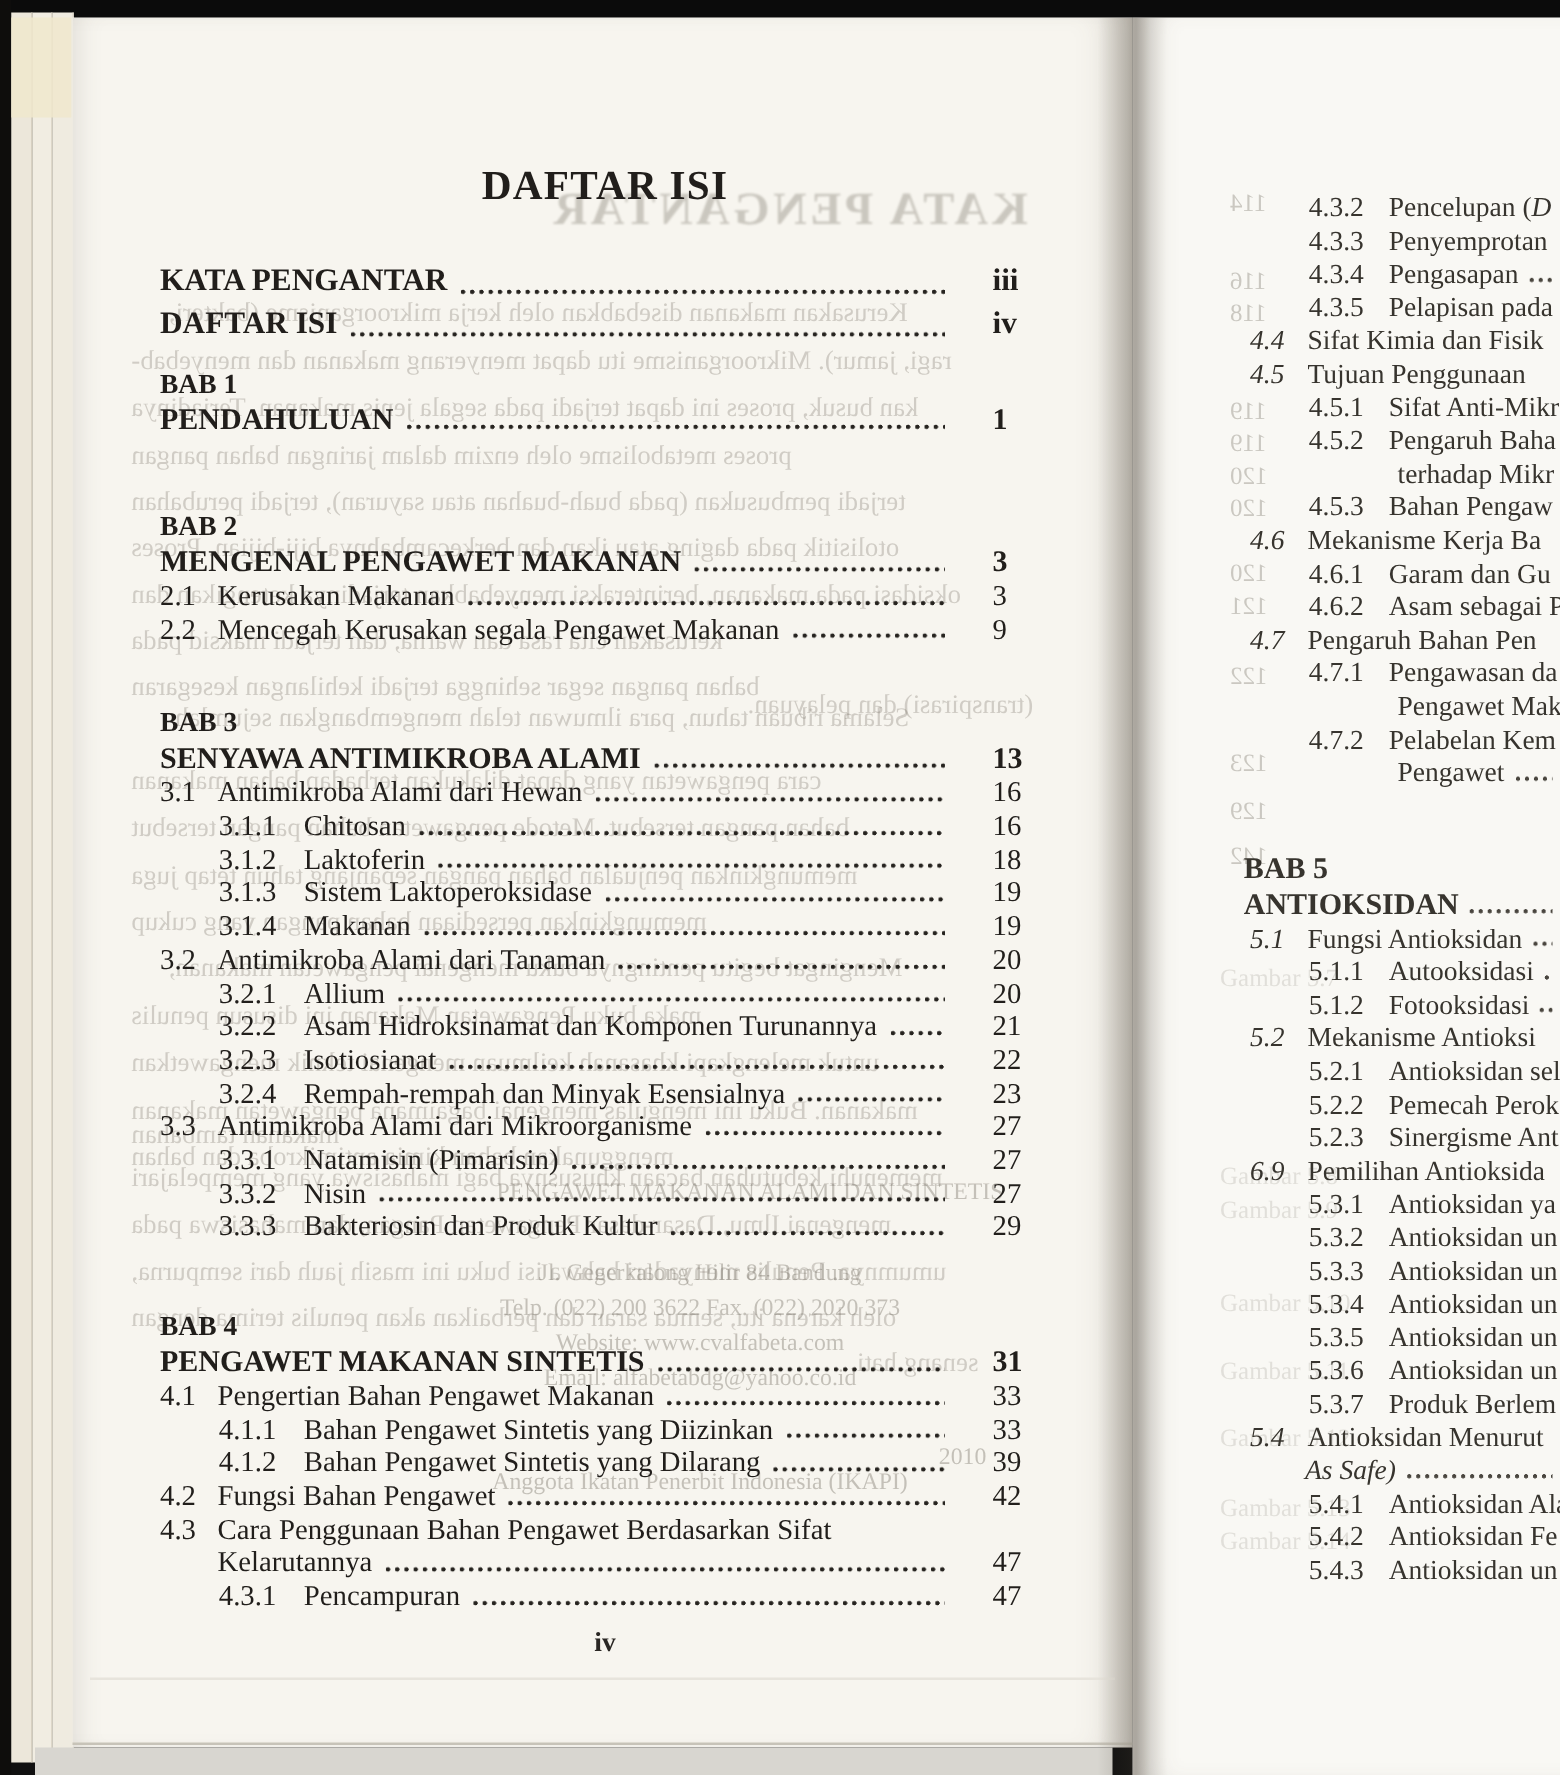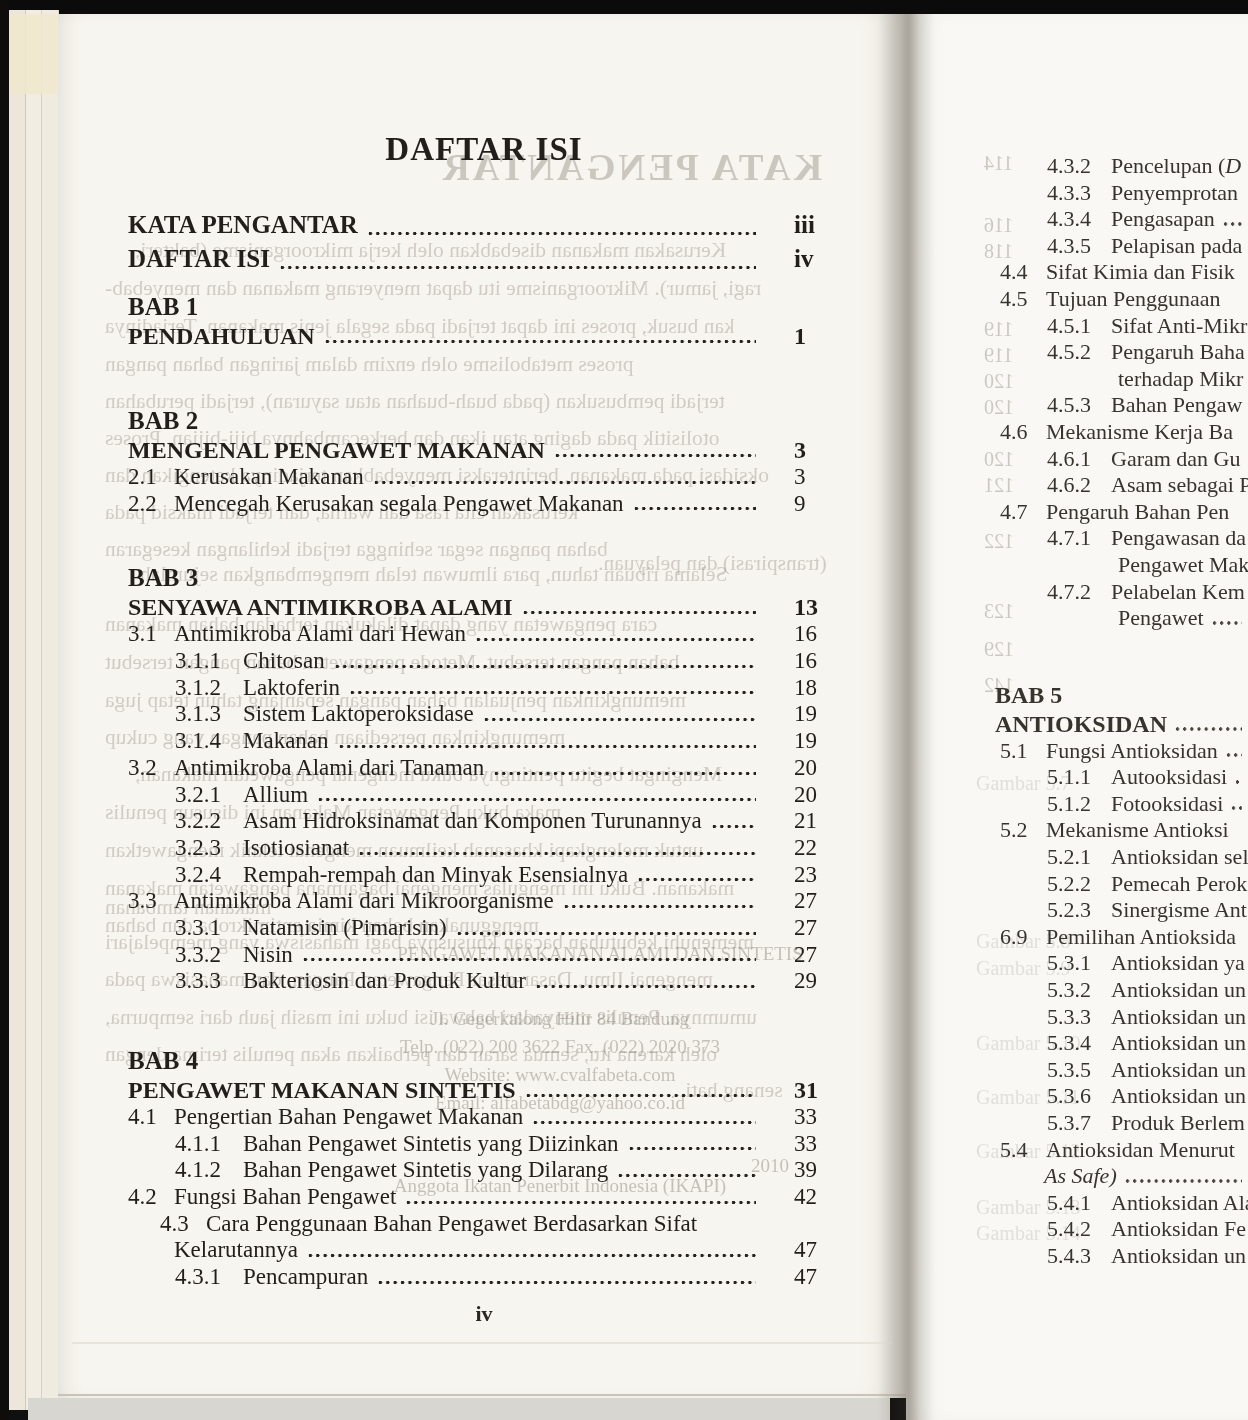--- a/index.html
+++ b/index.html
@@ -28,46 +28,46 @@
   #spine{left:878px;top:14px;width:56px;height:1406px;z-index:6;pointer-events:none;
      background:linear-gradient(90deg,rgba(70,62,50,0) 0%,rgba(70,62,50,.20) 42%,rgba(70,62,50,.30) 55%,rgba(70,62,50,.10) 75%,rgba(70,62,50,0) 100%);}
 
   
   #lp-content{left:70px;top:0;width:712px;z-index:3;}
   .lp-title{margin-top:112px;height:46px;text-align:center;font-size:33px;font-weight:bold;
             letter-spacing:1px;color:#211e1b;line-height:46px;}
   #lp-rows{margin-top:36px;}
   .row{display:flex;align-items:baseline;color:#211e1b;}
   .t-front{height:34px;line-height:34px;font-size:25px;font-weight:bold;}
-  .t-bab{height:30px;line-height:30px;font-size:25px;font-weight:bold;}
+  .t-bab{height:30px;line-height:30px;font-size:22px;font-weight:bold;}
   .t-bab_title{height:28px;line-height:28px;font-size:24px;font-weight:bold;}
   .t-s1,.t-s2,.t-s1_nolead,.t-cont{height:26.7px;line-height:26.7px;font-size:23px;}
   .t-s1 .num{flex:0 0 46px;}
   .t-s2{padding-left:47px;}
   .t-s2 .num{flex:0 0 68px;}
-  .t-s1_nolead .num{flex:0 0 46px;margin-left:32px;}
+  .t-s1_nolead .num{flex:0 0 46px;}
   .t-cont{padding-left:46px;}
   .lbl{white-space:nowrap;}
   .lead{flex:1 1 auto;align-self:flex-end;height:9px;margin:0 6px 4px 10px;
         background-image:radial-gradient(circle at 2.4px 4.5px,#26231f 1.6px,rgba(0,0,0,0) 2px);
         background-size:7.4px 9px;background-repeat:repeat-x;}
   .pg{flex:0 0 46px;padding-left:4px;white-space:nowrap;margin-left:28px;}
   .t-front .pg{font-weight:bold;}
   #lp-footer{margin-top:8px;height:30px;line-height:30px;text-align:center;
              font-size:22px;font-weight:bold;color:#2a2724;}
 
   
   #rp-content{left:0;top:0;width:342px;z-index:3;}
   #rp-rows{margin-top:139px;}
   .rp .row{color:#37342e;}
   .rp .t-bab{padding-left:89px;font-size:24px;}
   .rp .t-bab_title{padding-left:89px;font-size:24px;}
   .rp .t-s1,.rp .t-s2,.rp .t-cont,.rp .t-cont_italic{height:26.6px;line-height:26.6px;font-size:22px;}
   .rp .t-s1{padding-left:94px;}
-  .rp .t-s1 .num{flex:0 0 46px;}
+  .rp .t-s1 .num{flex:0 0 46px;font-style:italic;}
   .rp .t-s2{padding-left:141px;}
   .rp .t-s2 .num{flex:0 0 64px;}
   .rp .t-cont{padding-left:212px;}
   .rp .t-cont_italic{padding-left:138px;}
   .rp .lead{background-image:radial-gradient(circle at 2.4px 4px,#4a463f 1.5px,rgba(0,0,0,0) 1.9px);
             background-size:7.2px 9px;margin-left:8px;}
   .ital{font-style:italic;}
 
   
   .ghost{position:absolute;z-index:1;white-space:nowrap;pointer-events:none;}

